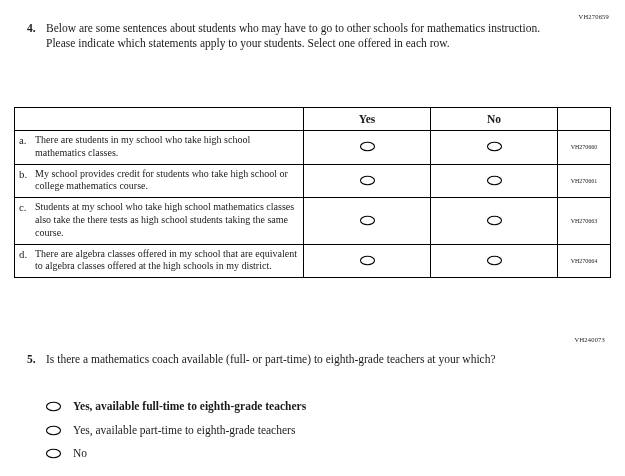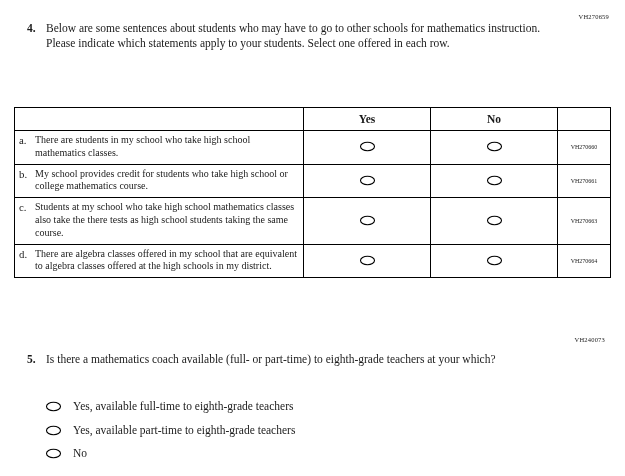--- a/index.html
+++ b/index.html
@@ -86,21 +86,21 @@
     background: none;
     border: none;
     padding: 0;
   }
   .opt-row {
     position: absolute;
     left: 45px;
     display: flex;
     align-items: center;
   }
-  .opt-1 { top: 400px; }
+  .opt-1 { top: 400px; font-weight: bold; }
   .opt-2 { top: 424px; text-align: right; }
   .opt-3 { top: 447px; }
   .opt-label {
     font-size: 11.5px;
     margin-left: 11px;
     line-height: 1.2;
   }
 </style>
 </head>
 <body>

